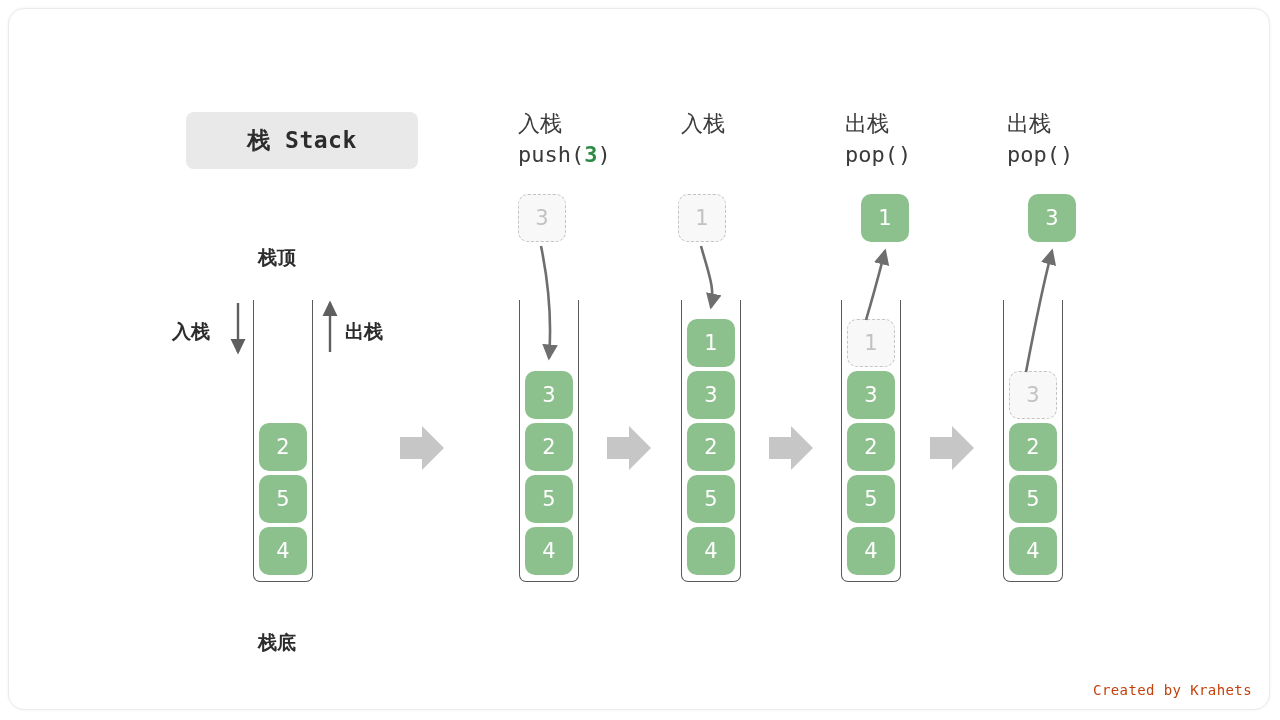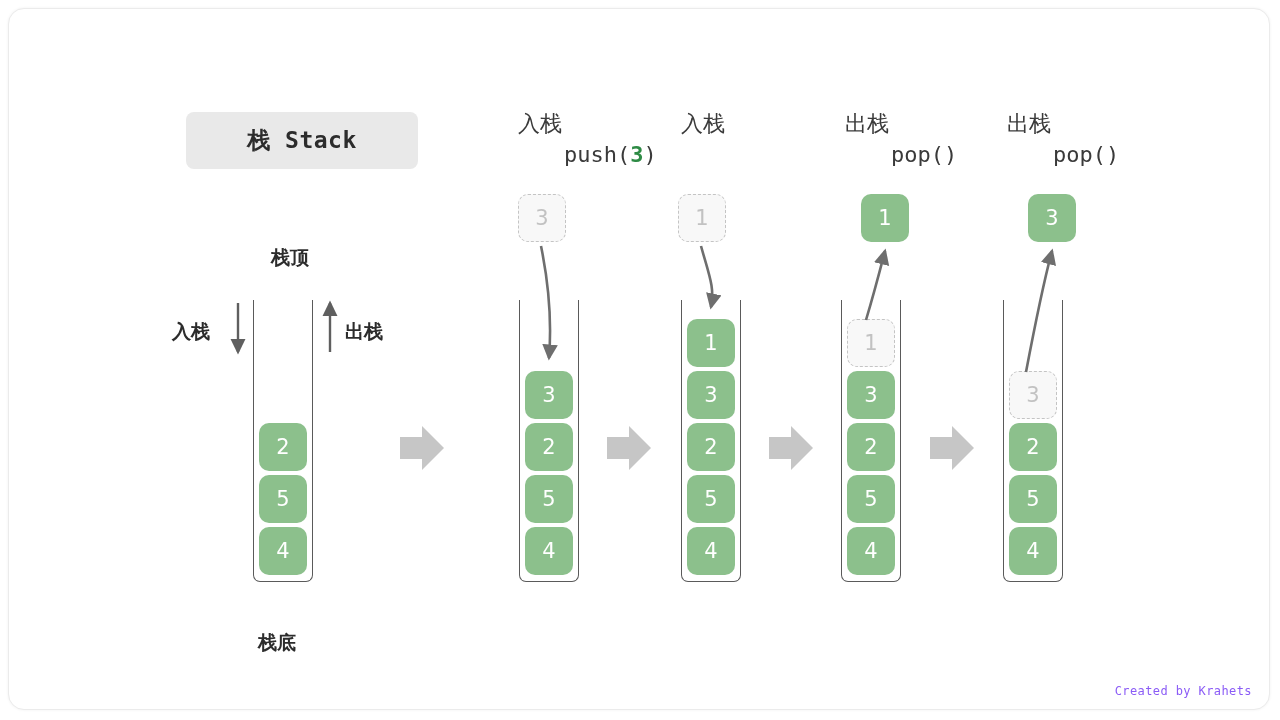--- a/index.html
+++ b/index.html
@@ -58,21 +58,20 @@
   .col-head .cn {
     font-size: 22px;
     font-family: "DejaVu Sans", sans-serif;
     display: block;
   }
   .col-head .code {
     font-size: 22px;
     font-family: "DejaVu Sans Mono", monospace;
     display: block;
     white-space: pre;
-    margin-left: 46px;
   }
   .col-head .code .arg {
     color: #2e8b45;
     font-weight: bold;
   }
   
   .stack-box {
     position: absolute;
     width: 60px;
     box-sizing: border-box;
@@ -113,42 +112,42 @@
     font-weight: bold;
     color: #2c2c2c;
     white-space: nowrap;
   }
   
   .credit {
     position: absolute;
     right: 28px;
     bottom: 22px;
     font-family: "DejaVu Sans Mono", monospace;
-    font-size: 12px;
-    color: #8b5cf6;
+    font-size: 14px;
+    color: #c2410c;
     letter-spacing: 0.4px;
   }
   svg.overlay {
     position: absolute;
     left: 0;
     top: 0;
     width: 1280px;
     height: 720px;
     pointer-events: none;
   }
 </style>
 </head>
 <body>
 
 <div id="canvas">
   <div class="frame"></div>
 
   <div class="title-badge">栈 Stack</div>
 
-  <div class="label" style="left:271px; top:245px;">栈顶</div>
+  <div class="label" style="left:258px; top:245px;">栈顶</div>
   <div class="label" style="left:258px; top:630px;">栈底</div>
   <div class="label" style="left:172px; top:319px;">入栈</div>
   <div class="label" style="left:345px; top:319px;">出栈</div>
 
   <div class="stack-box" style="left:253px; top:300px; height:282px;"></div>
   <div class="cell filled" style="left:259px; top:423px;">2</div>
   <div class="cell filled" style="left:259px; top:475px;">5</div>
   <div class="cell filled" style="left:259px; top:527px;">4</div>
 
   <div class="col-head" style="left:518px; top:108px;">

